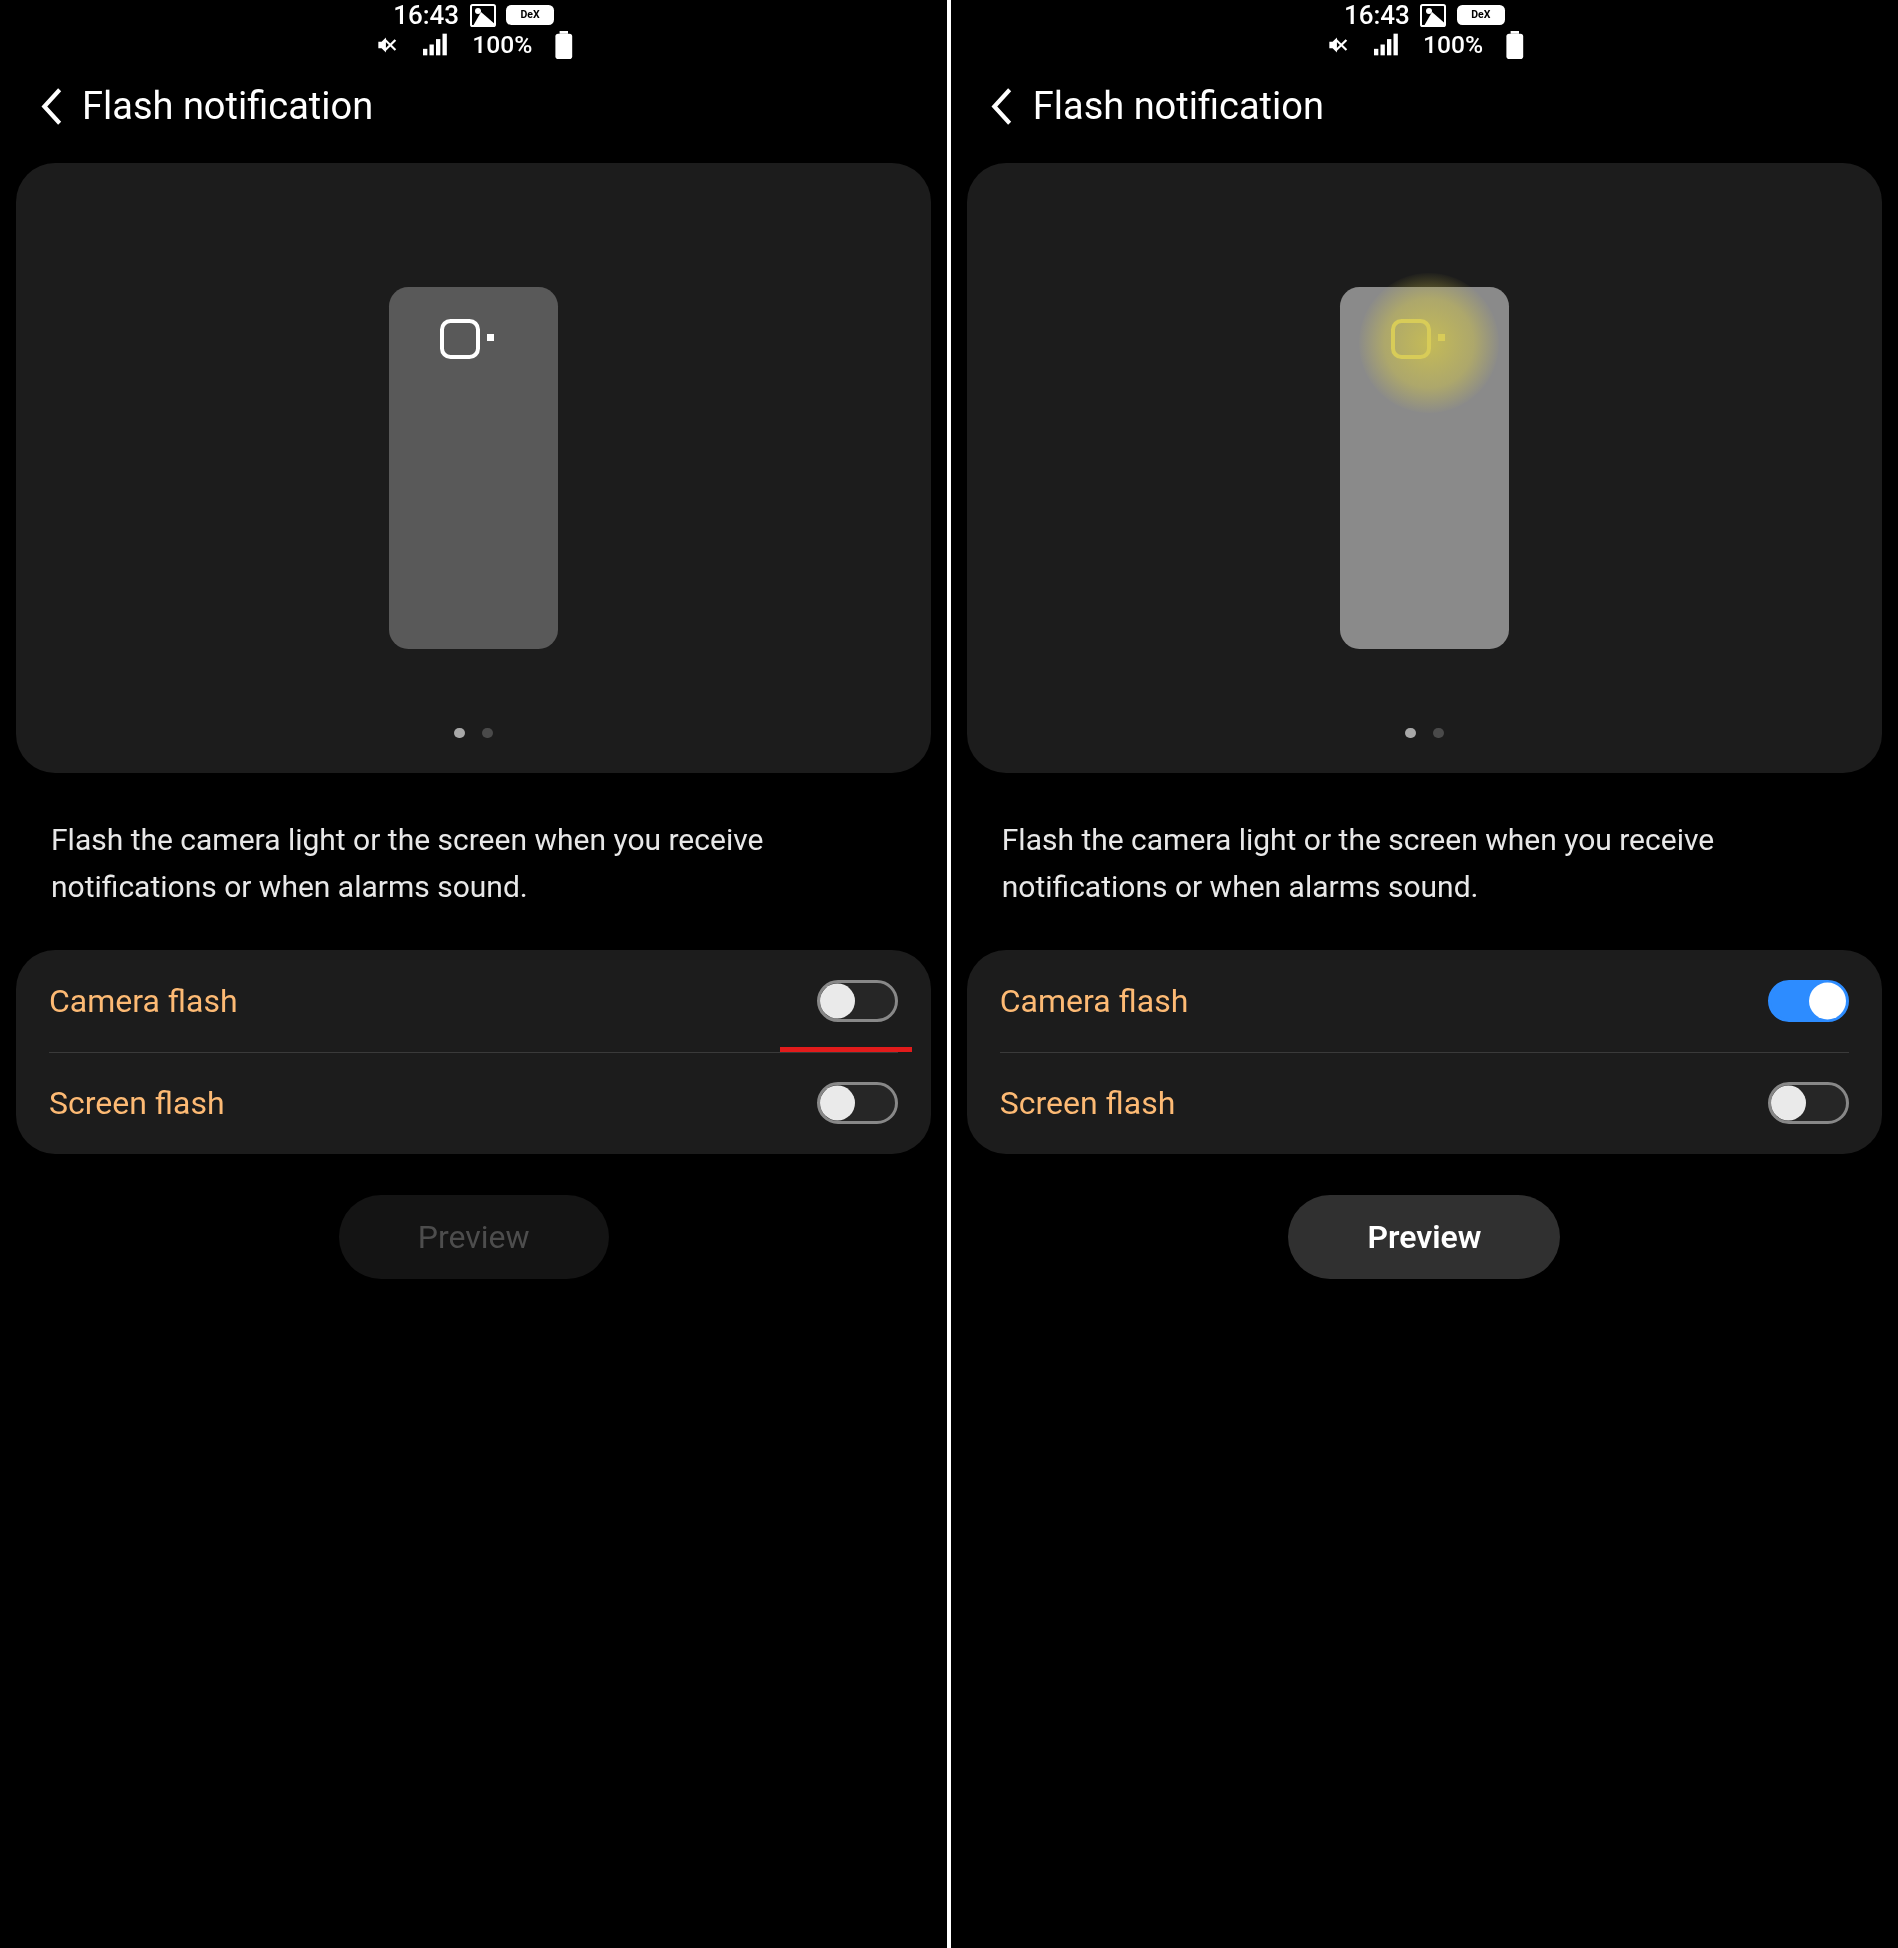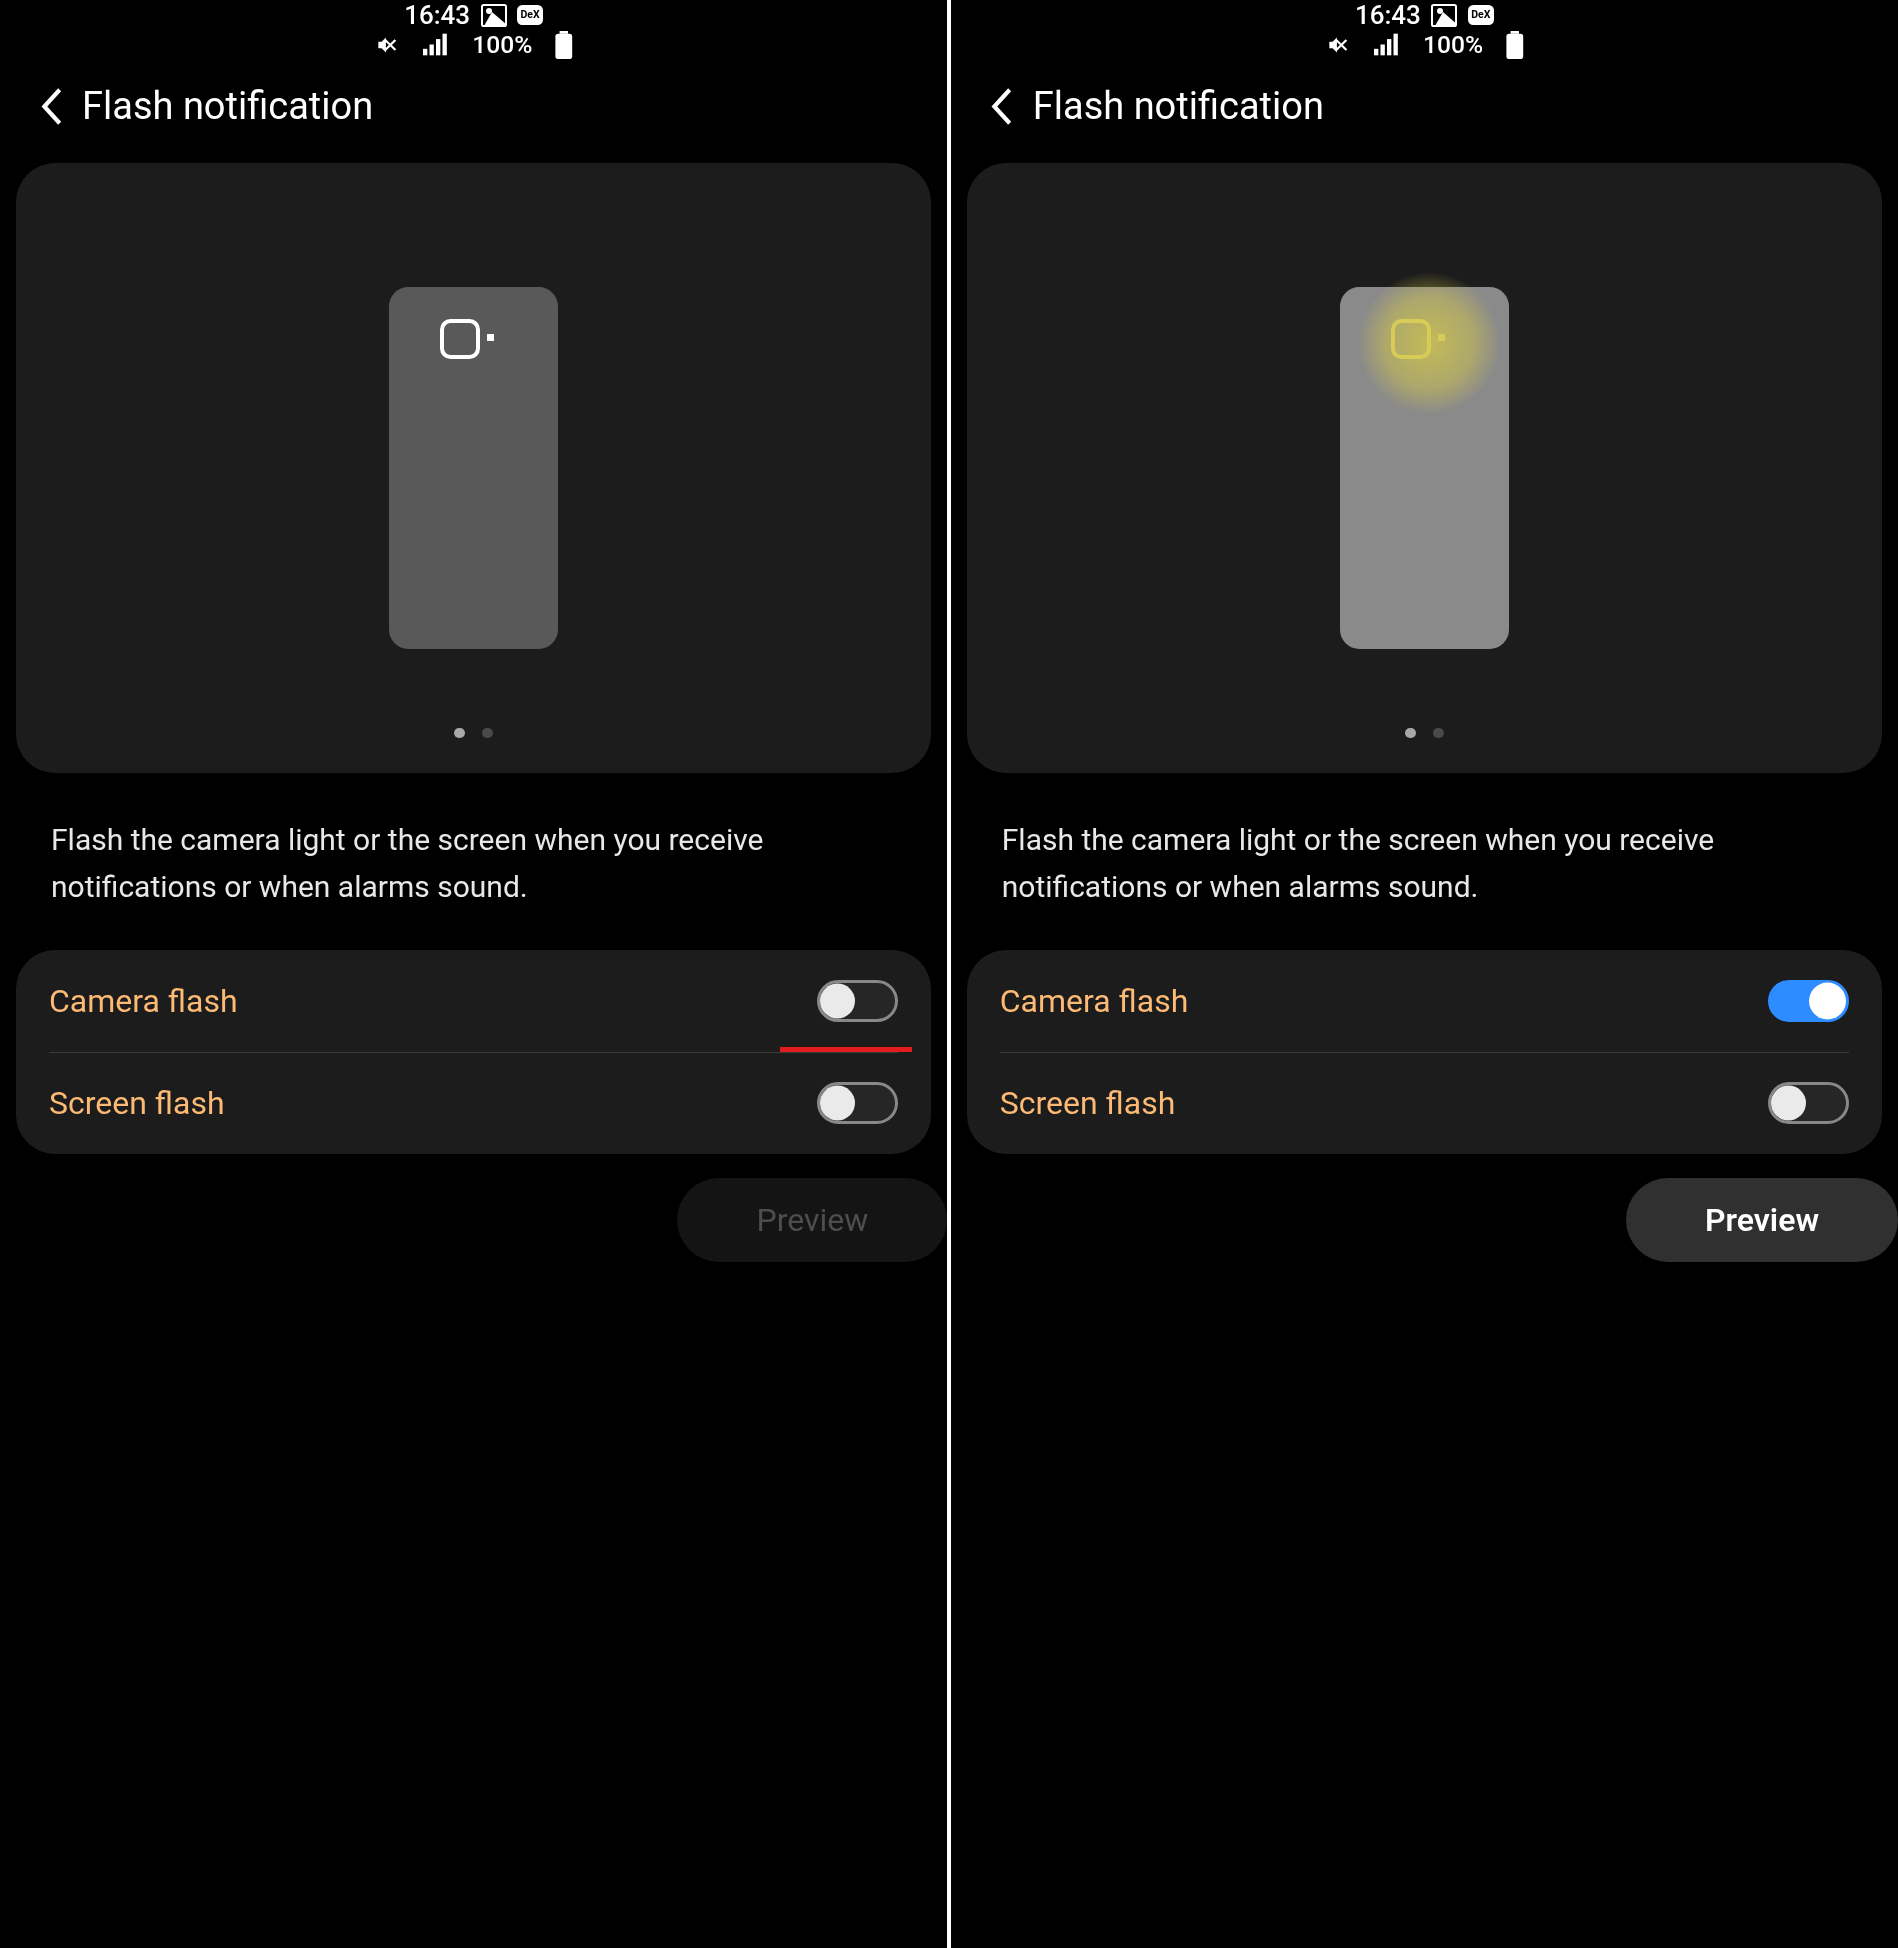--- a/index.html
+++ b/index.html
@@ -49,21 +49,21 @@
   .pic-icon::before {
     content: ""; position: absolute; width: 6.1px; height: 6.1px; border-radius: 50%;
     background: #fff; top: 2.6px; left: 3.5px;
   }
   .pic-icon::after {
     content: ""; position: absolute; bottom: -1.8px; left: 1.8px; width: 0; height: 0;
     border-left: 8.8px solid transparent; border-right: 16px solid transparent;
     border-bottom: 14px solid #fff;
   }
   .dex-icon {
-    width: 26px; height: 19.3px; border-radius: 5.3px; background: #fff;
+    width: 48px; height: 19.3px; border-radius: 5.3px; background: #fff;
     font-size: 10.5px; color: #000; display: flex; align-items: center; justify-content: center;
     font-weight: 700;
   }
   .battery-pct { font-size: 24.6px; }
 
   
   .header {
     display: flex; align-items: center; gap: 10px;
     padding: 35px 30px 35px 30px;
   }
@@ -143,21 +143,21 @@
   }
   .toggle.on {
     border-color: #2d8cff; background: #2d8cff;
   }
   .toggle.on .knob {
     left: auto; right: 0; background: #fff; width: 37px; height: 37px;
   }
 
   
   .preview-btn-wrap {
-    display: flex; justify-content: flex-end; padding: 24px 0;
+    display: flex; justify-content: center; padding: 41px 0;
   }
   .preview-btn {
     padding: 23px 79px; border-radius: 53px; font-size: 32px;
   }
   .preview-btn.disabled { background: #141414; color: #4d4d4d; }
   .preview-btn.enabled { background: #303030; color: #fff; font-weight: 600; }
 </style>
 </head>
 <body>
 

